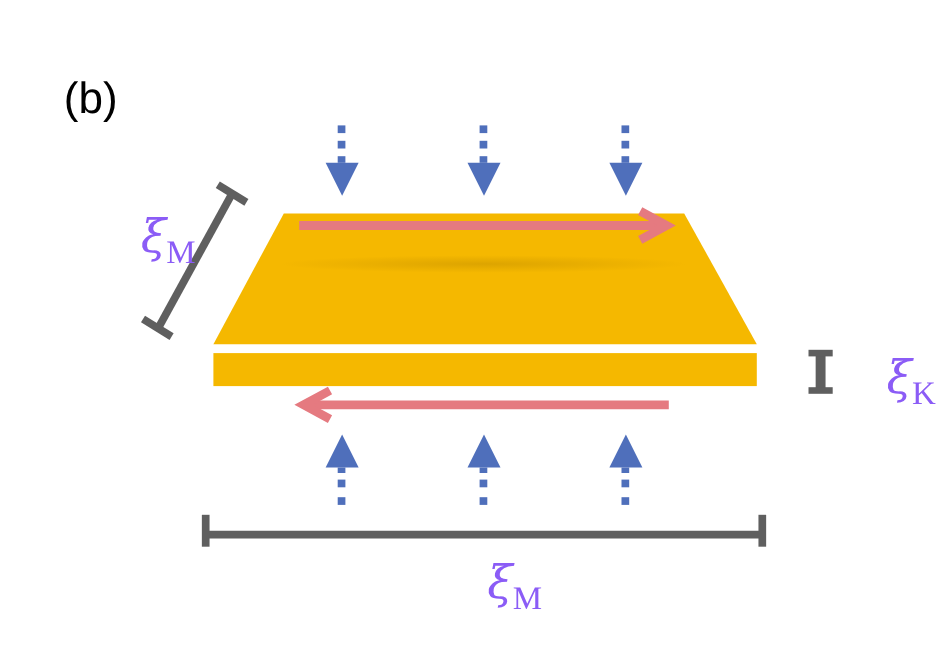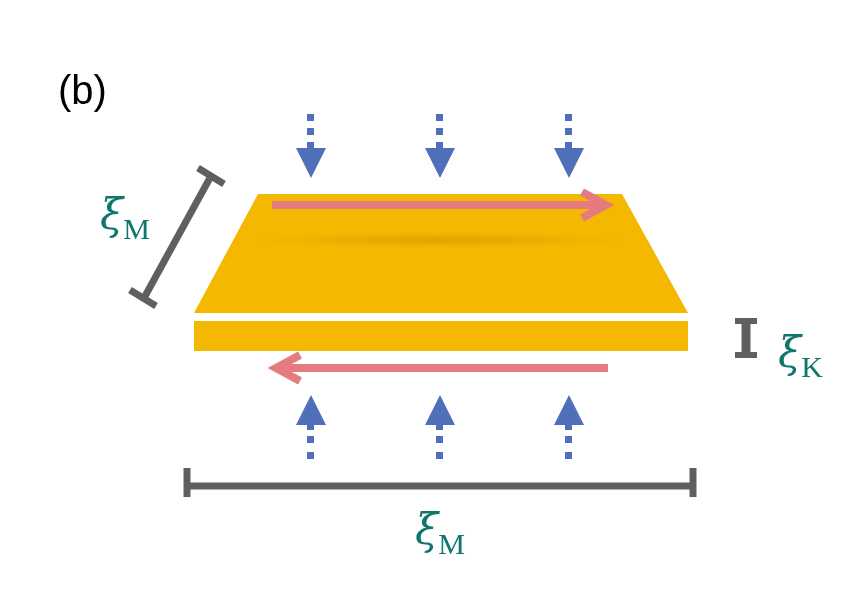--- a/index.html
+++ b/index.html
@@ -3,22 +3,23 @@
   <meta charset="utf-8">
   <style>
     html, body { margin: 0; padding: 0; background: #ffffff; }
     body { width: 859px; height: 609px; position: relative; overflow: hidden; }
     svg { position: absolute; left: 0; top: 0; }
     .panel-label {
       position: absolute; left: 58px; top: 68px;
       font-family: "Liberation Sans", sans-serif; font-size: 40px; color: #000;
     }
     .math {
-      position: absolute; font-family: "DejaVu Serif", serif; color: #0f766e;
+      position: absolute; font-family: "DejaVu Serif", serif; color: #8b5cf6;
       white-space: nowrap;
+      margin-left: 28px;
     }
     .math .sym { font-style: italic; font-size: 42px; }
     .math .sub { font-family: "Liberation Serif", serif; font-size: 30px; position: relative; top: 10px; }
   </style>
 </head>
 <body>
 
 <div class="panel-label">(b)</div>
 
 <svg width="859" height="609" viewBox="0 0 859 609">
@@ -104,19 +105,19 @@
     <line x1="187" y1="486" x2="693" y2="486" stroke-width="7"></line>
     <line x1="187" y1="468" x2="187" y2="497" stroke-width="7"></line>
     <line x1="693" y1="468" x2="693" y2="497" stroke-width="7"></line>
   </g>
 </svg>
 
 <div class="math" style="left:100px; top:190px;">
   <span class="sym">ξ</span><span class="sub">M</span>
 </div>
 
-<div class="math" style="left:778px; top:328px;">
+<div class="math" style="left:778px; top:318px;">
   <span class="sym">ξ</span><span class="sub">K</span>
 </div>
 
 <div class="math" style="left:415px; top:505px;">
   <span class="sym">ξ</span><span class="sub">M</span>
 </div>
 
 </body></html>

